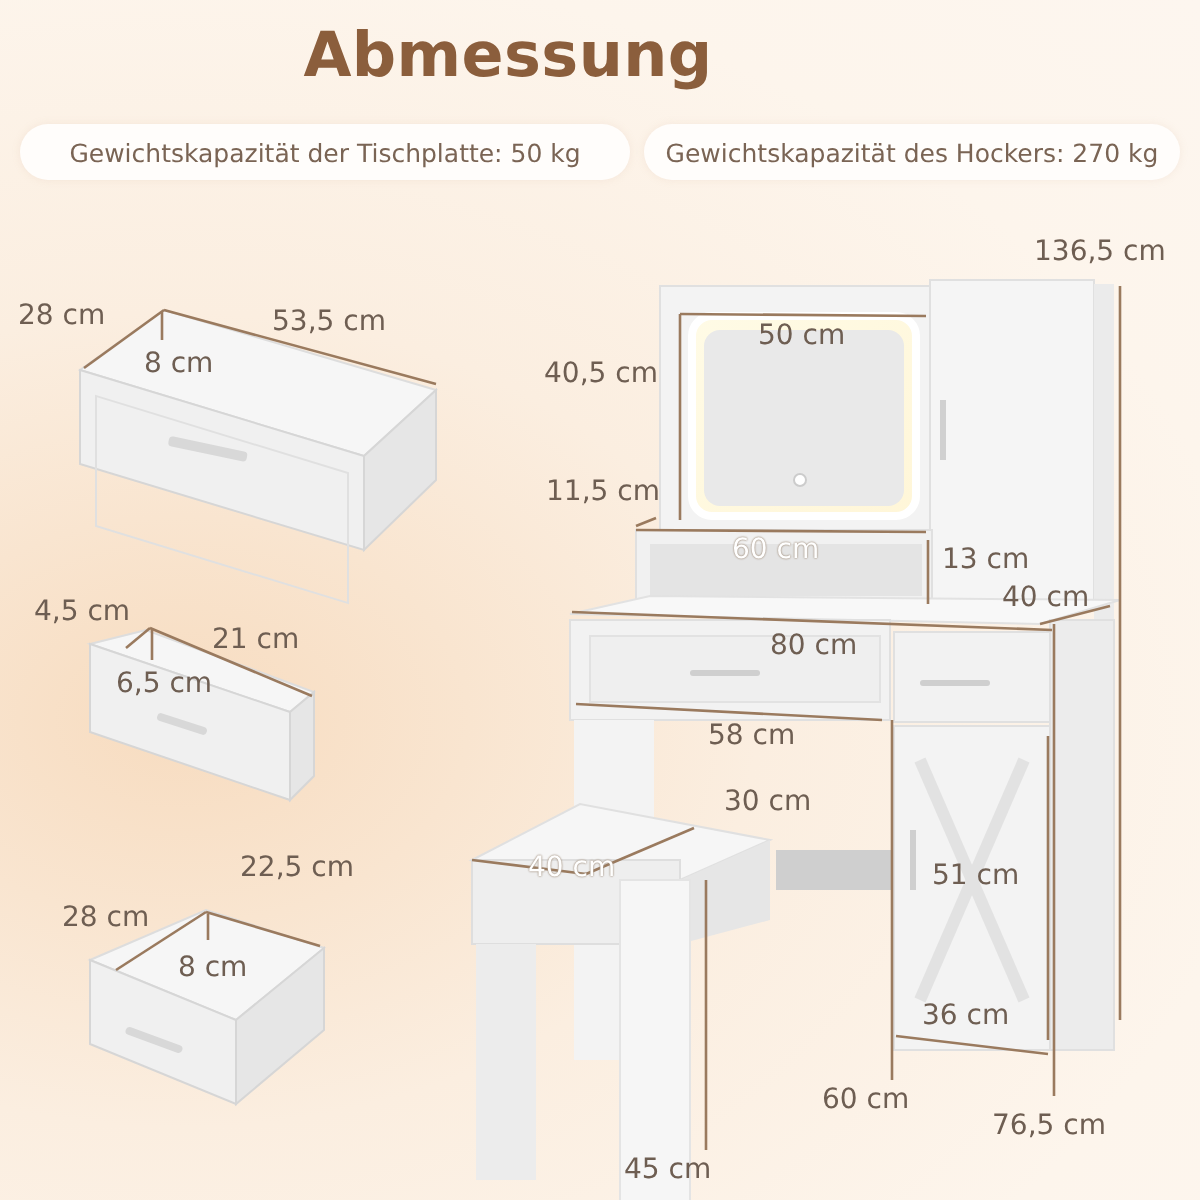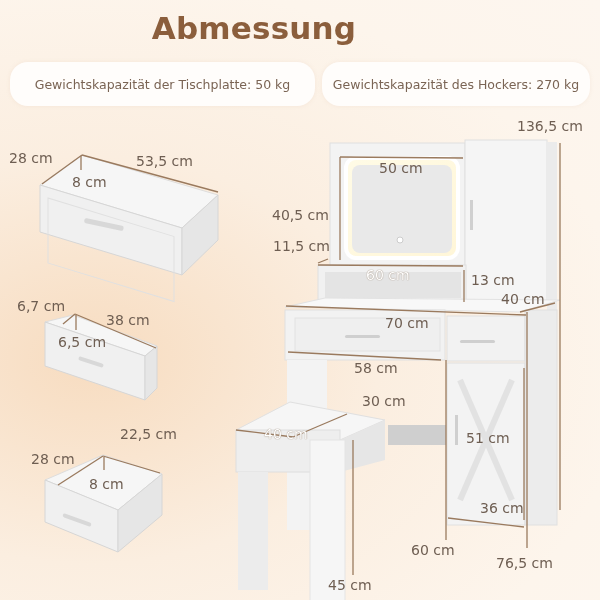--- a/index.html
+++ b/index.html
@@ -1,21 +1,21 @@
 <!DOCTYPE html>
 <html><head>
 <meta charset="utf-8">
 <style>
   html,body{margin:0;padding:0;}
   body{width:600px;height:600px;overflow:hidden;position:relative;
     font-family:"DejaVu Sans","Liberation Sans",sans-serif;
     background:radial-gradient(ellipse at 15% 60%, #f7dcc0 0%, #fbeee0 40%, #fdf5ec 75%, #fdf6ef 100%);}
   .title{position:absolute;left:0;width:508px;top:10px;text-align:center;
     font-size:31px;font-weight:bold;color:#8b5e3c;letter-spacing:0.2px;}
-  .pill{position:absolute;top:62px;height:44px;border-radius:18px;background:#fffdfb;
+  .pill{position:absolute;top:62px;height:28px;border-radius:18px;background:#fffdfb;
     color:#7a6454;font-size:12.5px;display:flex;align-items:center;justify-content:center;
     box-shadow:0 0 4px rgba(200,170,140,0.15);text-align:center;}
   .pill.p1{left:10px;width:305px;}
   .pill.p2{left:322px;width:268px;}
   .lbl{position:absolute;font-size:14px;color:#6e5e52;white-space:nowrap;line-height:1;}
   .lbl.white{color:#fff;text-shadow:0 0 1px #a89888,0 0 1px #a89888;}
   svg{position:absolute;left:0;top:0;}
 </style>
 </head>
 <body>
@@ -118,37 +118,37 @@
     <line x1="236" y1="430" x2="293" y2="437"></line>
       <line x1="293" y1="437" x2="347" y2="414"></line>
     <line x1="353" y1="440" x2="353" y2="575"></line>
   </g>
 </svg>
 
 <div class="lbl" style="left:9px;top:151px">28 cm</div>
 <div class="lbl" style="left:72px;top:175px">8 cm</div>
 <div class="lbl" style="left:136px;top:154px">53,5 cm</div>
 
-<div class="lbl" style="left:17px;top:299px">6,7 cm</div>
+<div class="lbl" style="left:17px;top:299px">4,5 cm</div>
 <div class="lbl" style="left:58px;top:335px">6,5 cm</div>
-<div class="lbl" style="left:106px;top:313px">38 cm</div>
+<div class="lbl" style="left:106px;top:313px">21 cm</div>
 
 <div class="lbl" style="left:31px;top:452px">28 cm</div>
 <div class="lbl" style="left:89px;top:477px">8 cm</div>
 <div class="lbl" style="left:120px;top:427px">22,5 cm</div>
 
 <div class="lbl" style="left:517px;top:119px">136,5 cm</div>
 <div class="lbl" style="left:379px;top:161px">50 cm</div>
-<div class="lbl" style="left:272px;top:208px">40,5 cm</div>
+<div class="lbl" style="left:272px;top:180px">40,5 cm</div>
 <div class="lbl" style="left:273px;top:239px">11,5 cm</div>
 <div class="lbl white" style="left:366px;top:268px">60 cm</div>
 <div class="lbl" style="left:471px;top:273px">13 cm</div>
 <div class="lbl" style="left:501px;top:292px">40 cm</div>
-<div class="lbl" style="left:385px;top:316px">70 cm</div>
+<div class="lbl" style="left:385px;top:316px">80 cm</div>
 <div class="lbl" style="left:354px;top:361px">58 cm</div>
 <div class="lbl" style="left:466px;top:431px">51 cm</div>
-<div class="lbl" style="left:480px;top:501px">36 cm</div>
+<div class="lbl" style="left:461px;top:501px">36 cm</div>
 <div class="lbl" style="left:411px;top:543px">60 cm</div>
 <div class="lbl" style="left:496px;top:556px">76,5 cm</div>
 
 <div class="lbl white" style="left:264px;top:427px">40 cm</div>
 <div class="lbl" style="left:362px;top:394px">30 cm</div>
-<div class="lbl" style="left:328px;top:578px">45 cm</div>
+<div class="lbl" style="left:312px;top:578px">45 cm</div>
 
 </body></html>

